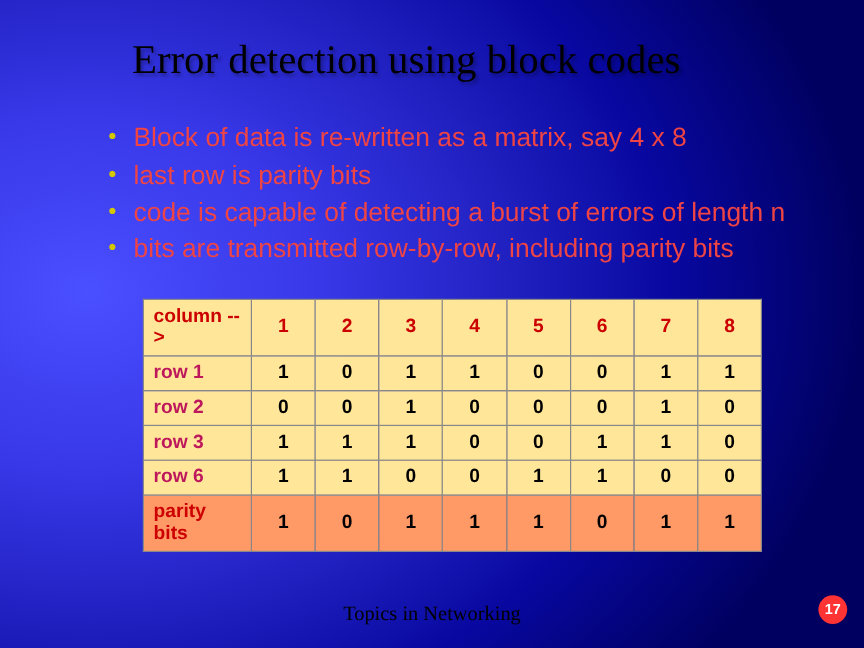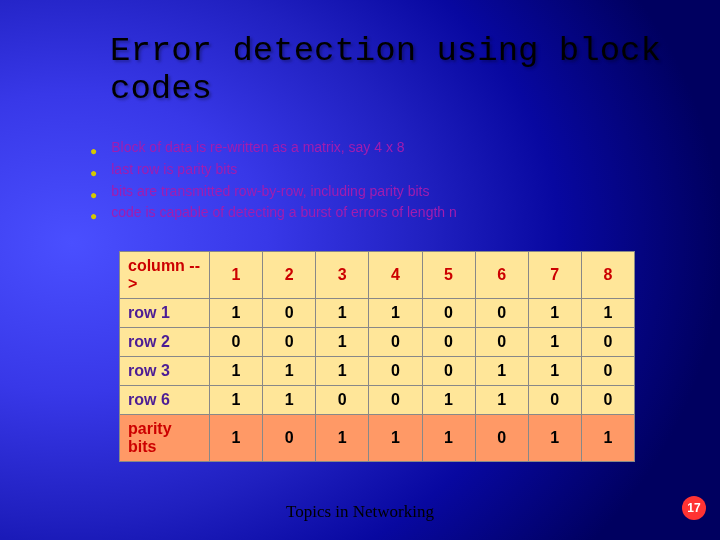--- a/index.html
+++ b/index.html
@@ -6,33 +6,33 @@
   body {
     width: 720px;
     height: 540px;
     background: radial-gradient(ellipse 650px 500px at 10% 45%, #4a4fff 0%, #3838e8 30%, #2020c0 55%, #0808a0 75%, #000060 100%);
     font-family: Arial, sans-serif;
     color: #000;
     position: relative;
     overflow: hidden;
   }
   .title {
-    font-family: Liberation Mono, monospace;
+    font-family: Liberation Serif, serif;
     font-size: 34px;
     color: #000;
     padding: 32px 0 0 110px;
     text-shadow: 2px 2px 3px rgba(0,0,0,0.3);
   }
   .bullets {
     padding: 30px 0 0 90px;
     list-style: none;
   }
   .bullets li {
-    font-size: 14px;
-    color: #a21caf;
+    font-size: 22px;
+    color: #ef4444;
     line-height: 1.4;
     display: flex;
     align-items: flex-start;
   }
   .bullets li::before {
     content: "●";
     color: #d4c800;
     font-size: 12px;
     margin-right: 14px;
     margin-top: 5px;
@@ -47,21 +47,21 @@
     width: 100%;
     font-size: 16px;
   }
   td, th {
     border: 1px solid #888;
     padding: 5px 6px;
     text-align: center;
     font-weight: bold;
   }
   .hdr-row td { background: #ffe699; color: #cc0000; }
-  .data-row td:first-child { background: #ffe699; color: #4c1d95; text-align: left; padding-left: 8px; }
+  .data-row td:first-child { background: #ffe699; color: #be185d; text-align: left; padding-left: 8px; }
   .data-row td { background: #ffe699; color: #000; }
   .parity-row td { background: #ff9966; color: #cc0000; }
   .parity-row td:first-child { text-align: left; padding-left: 8px; }
   .parity-row td:not(:first-child) { color: #000; }
   td.rowlabel { width: 90px; text-align: left; padding-left: 8px; }
   .footer-text {
     position: absolute;
     bottom: 18px;
     left: 0;
     width: 100%;
@@ -92,24 +92,24 @@
 <div class="title">Error detection using block codes</div>
 
 <ul class="bullets">
   <li>
       <span>Block of data is re-written as a matrix, say 4 x 8</span>
     </li>
   <li>
       <span>last row is parity bits</span>
     </li>
   <li>
-      <span>bits are transmitted row-by-row, including parity bits</span>
+      <span>code is capable of detecting a burst of errors of length n</span>
     </li>
   <li>
-      <span>code is capable of detecting a burst of errors of length n</span>
+      <span>bits are transmitted row-by-row, including parity bits</span>
     </li>
 </ul>
 
 <div class="table-wrap">
   <table>
     <tbody>
         <tr class="hdr-row">
       <td class="rowlabel">column --&gt;</td>
       <td>1</td>
       <td>2</td>

